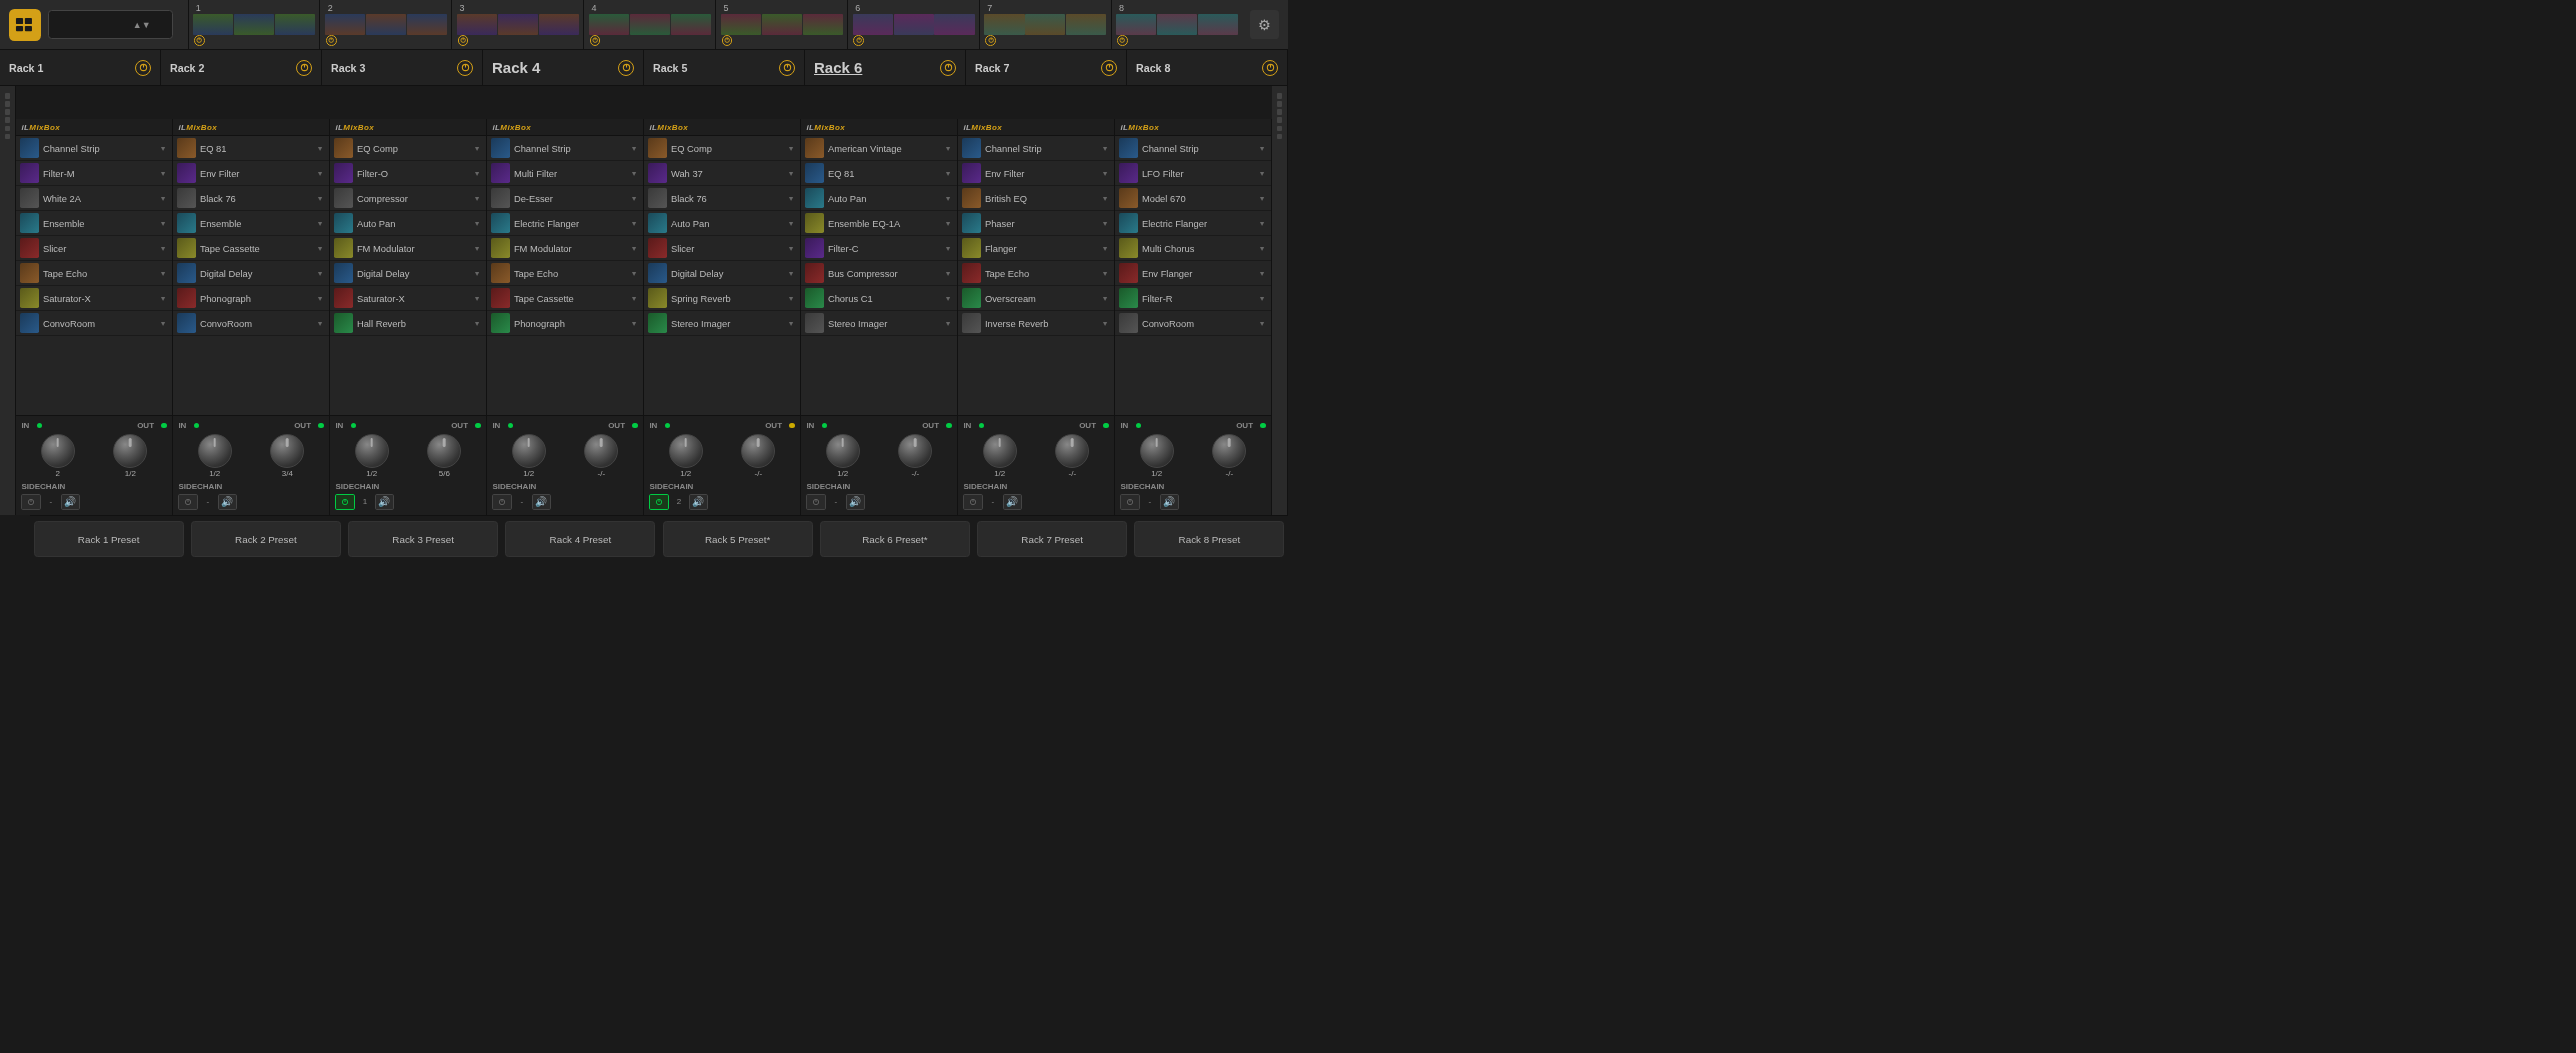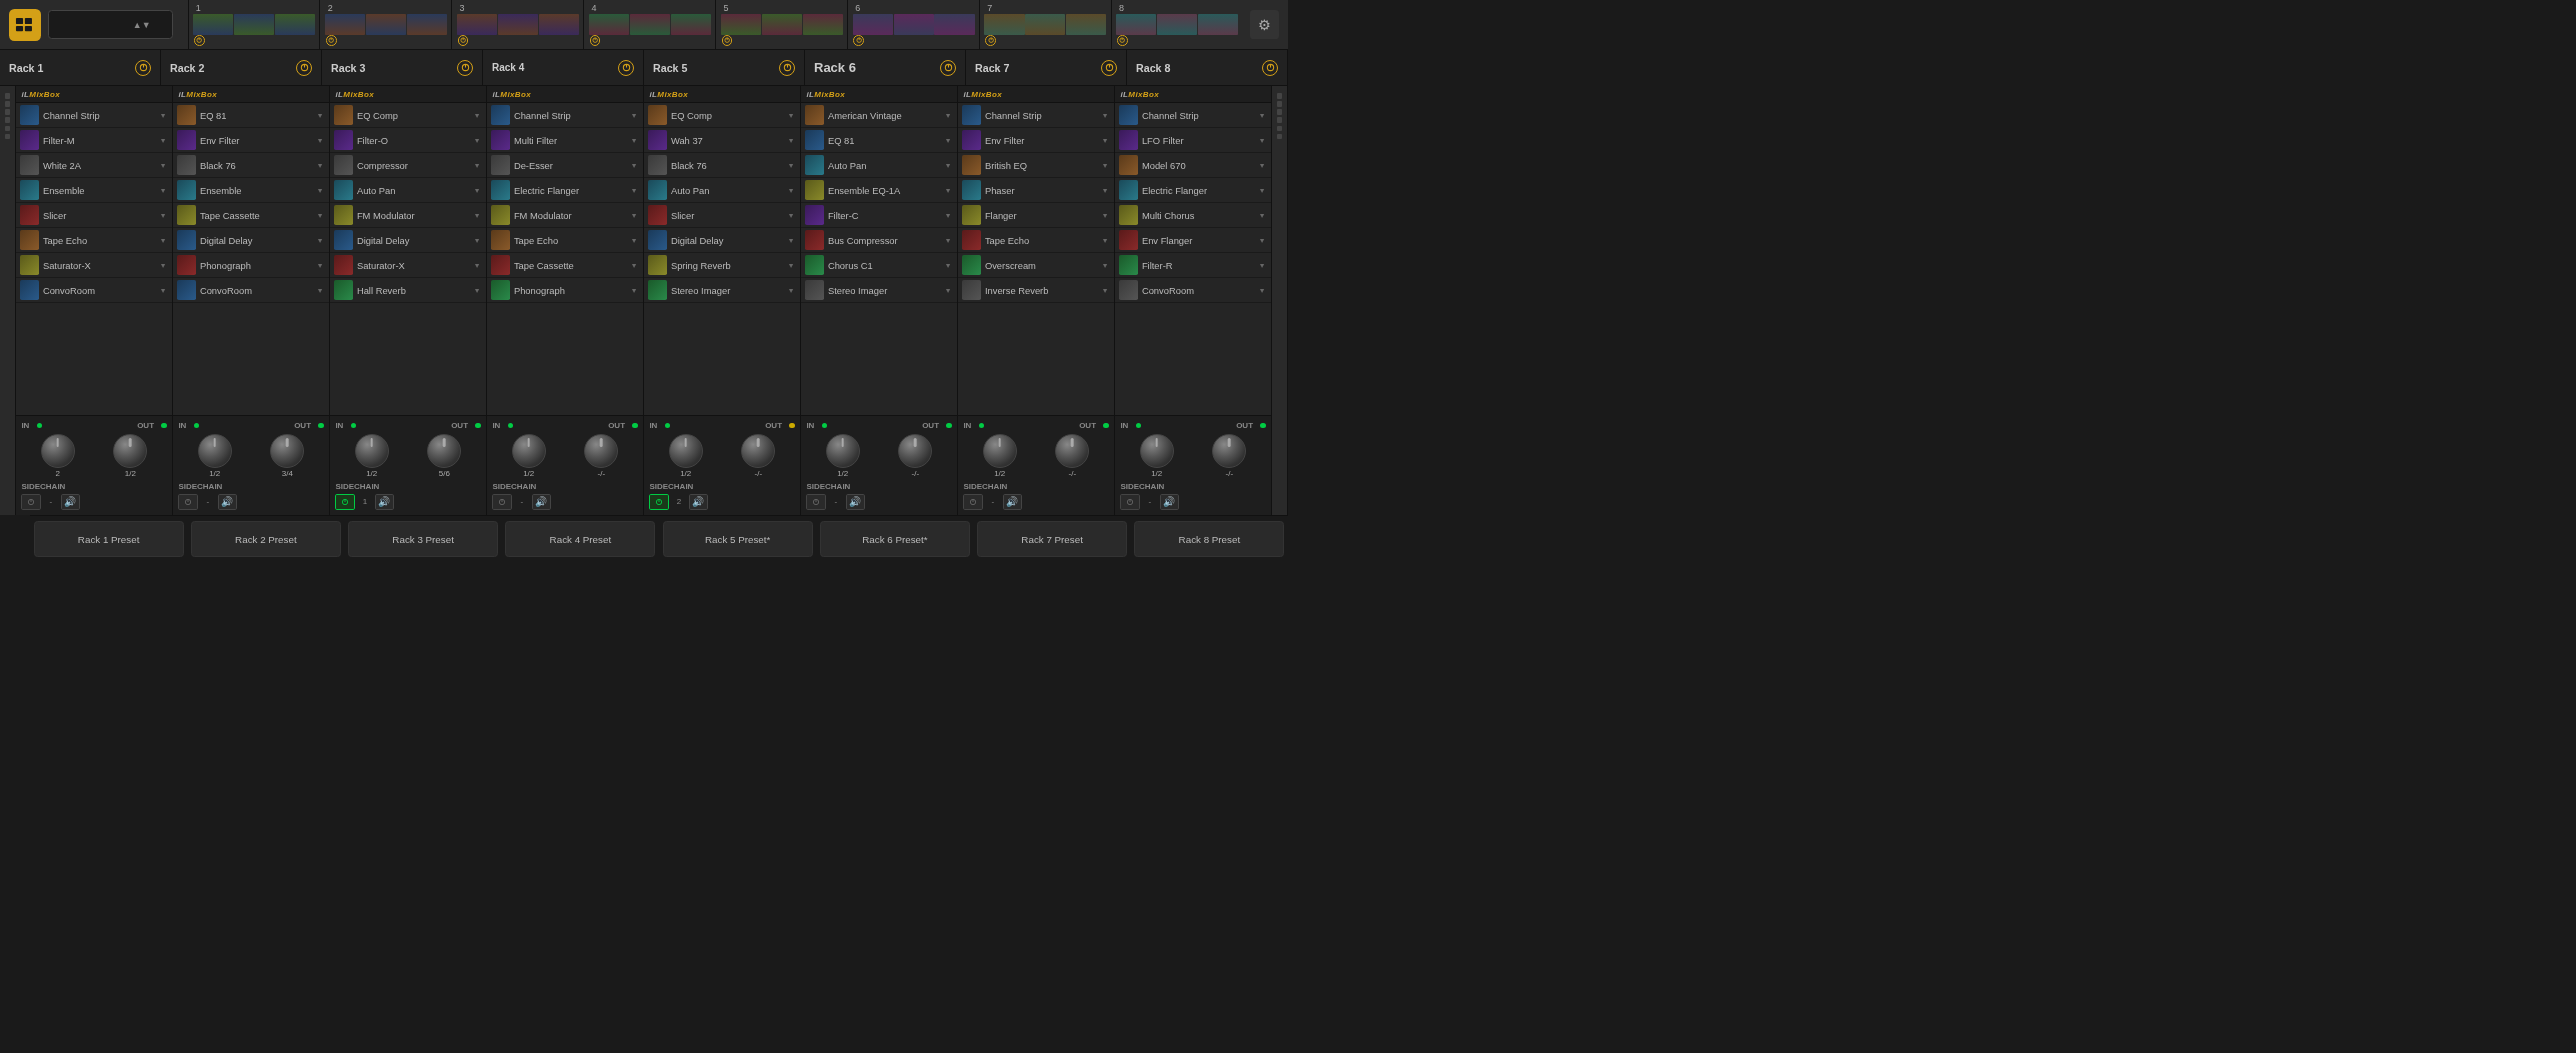--- a/index.html
+++ b/index.html
@@ -525,39 +525,39 @@
     <div class="rack-header">
     <span style="color:#ccc; font-size:10.7px; font-weight:bold;">Rack 3</span>
     <div class="rack-power-btn">
       <svg width="9" height="9" viewBox="0 0 10 10">
         <circle cx="5" cy="5" r="3.5" fill="none" stroke="#d4a017" stroke-width="1.2"></circle>
         <line x1="5" y1="1.5" x2="5" y2="5" stroke="#d4a017" stroke-width="1.2"></line>
       </svg>
     </div>
   </div>
     <div class="rack-header">
-    <span style="color:#ccc; font-size:10px; font-weight:bold;">Rack 4</span>
+    <span style="color:#ccc; font-size:15px; font-weight:bold;">Rack 4</span>
     <div class="rack-power-btn">
       <svg width="9" height="9" viewBox="0 0 10 10">
         <circle cx="5" cy="5" r="3.5" fill="none" stroke="#d4a017" stroke-width="1.2"></circle>
         <line x1="5" y1="1.5" x2="5" y2="5" stroke="#d4a017" stroke-width="1.2"></line>
       </svg>
     </div>
   </div>
     <div class="rack-header">
     <span style="color:#ccc; font-size:10.7px; font-weight:bold;">Rack 5</span>
     <div class="rack-power-btn">
       <svg width="9" height="9" viewBox="0 0 10 10">
         <circle cx="5" cy="5" r="3.5" fill="none" stroke="#d4a017" stroke-width="1.2"></circle>
         <line x1="5" y1="1.5" x2="5" y2="5" stroke="#d4a017" stroke-width="1.2"></line>
       </svg>
     </div>
   </div>
     <div class="rack-header">
-    <span style="color:#ccc; font-size:13px; font-weight:bold;">Rack 6</span>
+    <span style="color:#ccc; font-size:15px; font-weight:bold;text-decoration:underline;">Rack 6</span>
     <div class="rack-power-btn">
       <svg width="9" height="9" viewBox="0 0 10 10">
         <circle cx="5" cy="5" r="3.5" fill="none" stroke="#d4a017" stroke-width="1.2"></circle>
         <line x1="5" y1="1.5" x2="5" y2="5" stroke="#d4a017" stroke-width="1.2"></line>
       </svg>
     </div>
   </div>
     <div class="rack-header">
     <span style="color:#ccc; font-size:10.7px; font-weight:bold;">Rack 7</span>
     <div class="rack-power-btn">
@@ -580,21 +580,21 @@
 
 <div class="rack-area">
   <div class="side-handle">
     <div class="side-handle-dot"></div>
     <div class="side-handle-dot"></div>
     <div class="side-handle-dot"></div>
     <div class="side-handle-dot"></div>
     <div class="side-handle-dot"></div>
     <div class="side-handle-dot"></div>
   </div>
-  <div style="display:flex; flex:1;" id="rack-columns-container">
+  <div style="display:flex; flex:1;margin-top:33px;" id="rack-columns-container">
   <div class="rack-col">
         <div class="mixbox-header">
     <span class="mixbox-logo">
       <span style="color:#aaa; font-size:8px; font-style:italic; font-weight:bold;">iL</span><span style="color:#d4a017; font-size:8px; font-style:italic; font-weight:bold;">MixBox</span>
     </span>
   </div>
         <div class="plugin-list">
           <div class="plugin-row">
       <div class="plugin-thumb" style="background: linear-gradient(135deg, #1a3a5a 0%, #2a5a8a 100%);"></div>
       <span class="plugin-name">Channel Strip</span>

